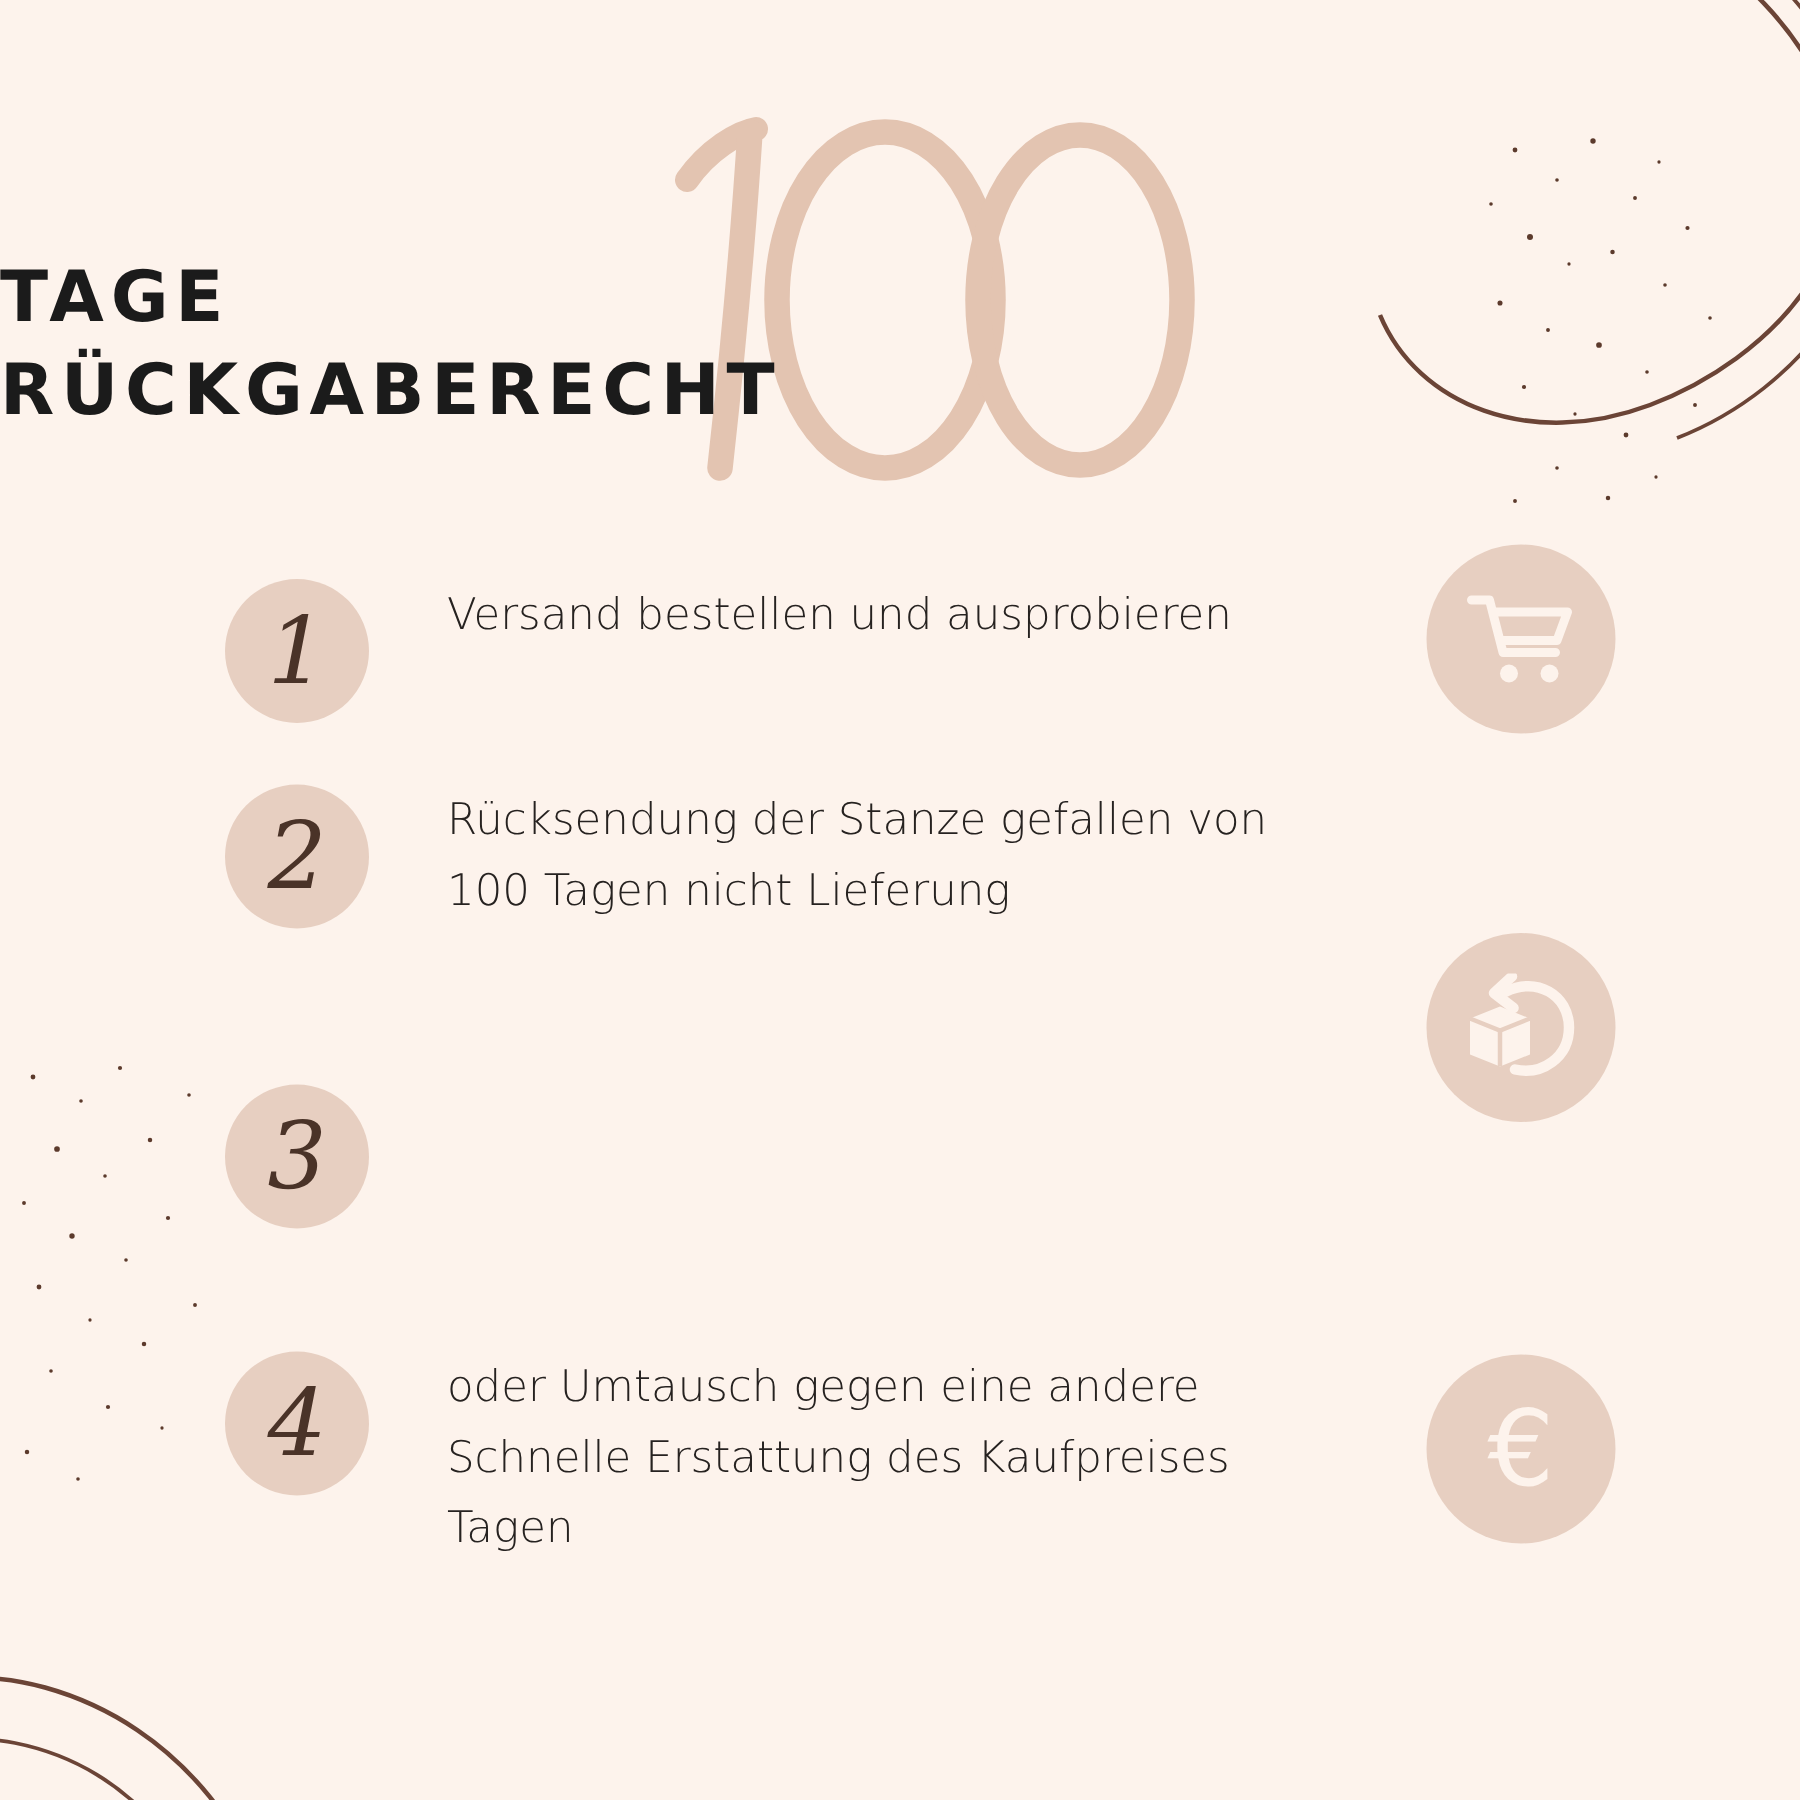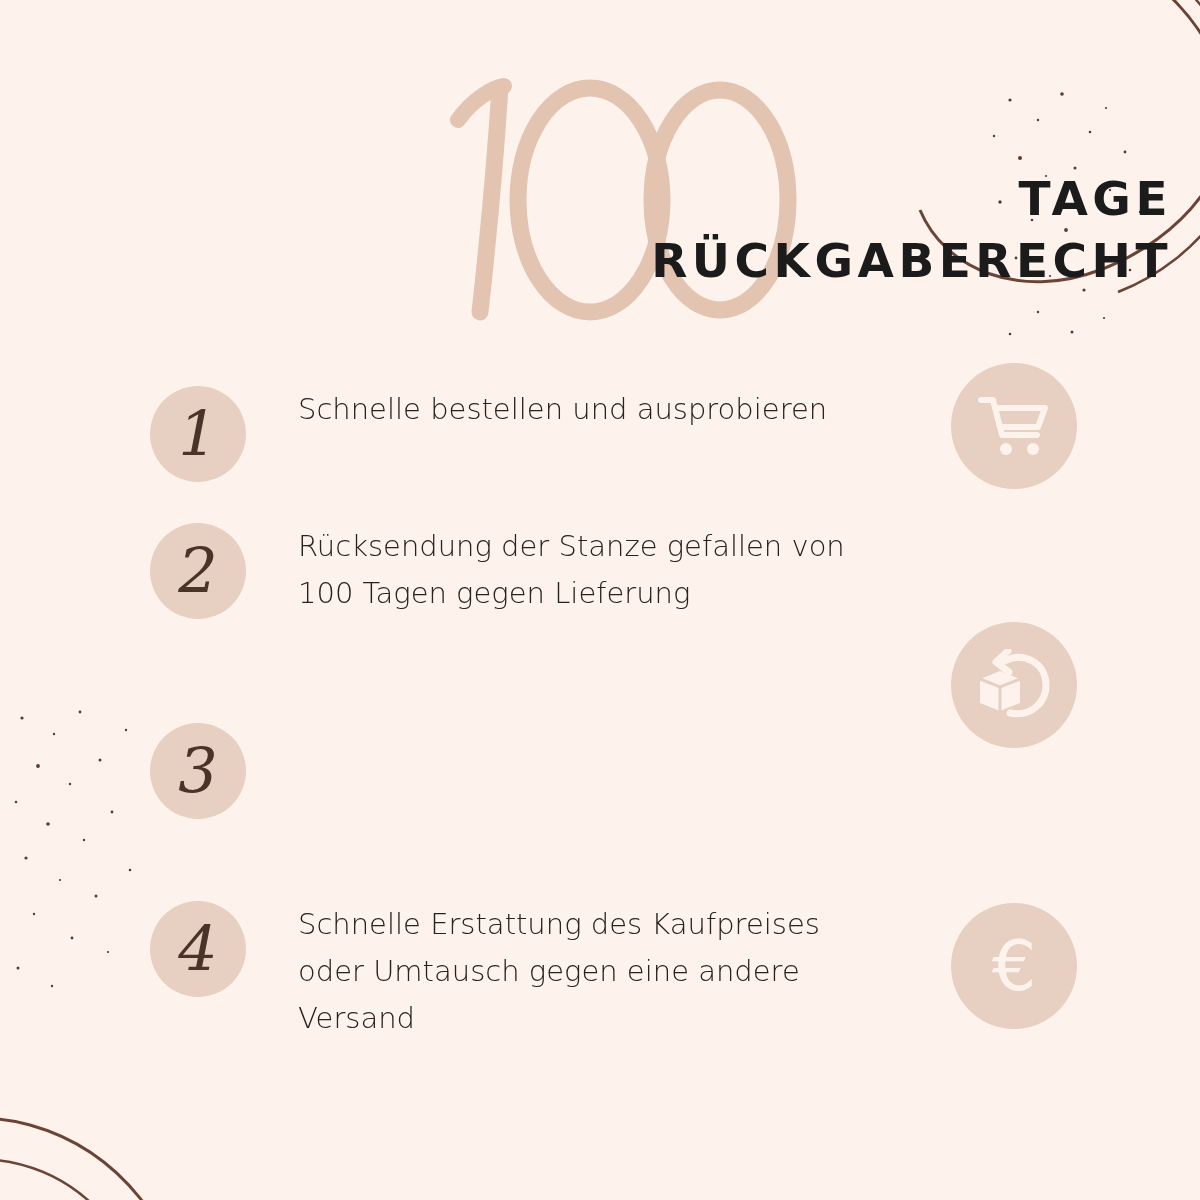--- a/index.html
+++ b/index.html
@@ -44,21 +44,21 @@
     top: 0px;
     left: 400px;
     width: 400px;
     height: 290px;
   }
   .headline {
     position: absolute;
     top: 108px;
     left: 0;
     width: 1172px;
-    text-align: right;
+    text-align: left;
     font-family: "DejaVu Sans", sans-serif;
     font-weight: bold;
     color: #1b1b1b;
     font-size: 47px;
     letter-spacing: 4.5px;
     line-height: 1.32;
   }
   .headline .line2 { display: block; }
 
   
@@ -232,51 +232,51 @@
   </div>
 
   <div class="steps">
 
     <div class="step step-1">
       <div class="step-badge">
         <div class="circle"></div>
         <div class="num">1</div>
       </div>
       <div class="step-text">
-        <div class="last">Schnelle bestellen und ausprobieren</div>
+        <div class="last">Versand bestellen und ausprobieren</div>
       </div>
     </div>
 
     <div class="step step-2">
       <div class="step-badge">
         <div class="circle"></div>
         <div class="num">2</div>
       </div>
       <div class="step-text">
         <div>Rücksendung der Stanze gefallen von</div>
-        <div class="last">100 Tagen gegen Lieferung</div>
+        <div class="last">100 Tagen nicht Lieferung</div>
       </div>
     </div>
 
     <div class="step step-3">
       <div class="step-badge">
         <div class="circle"></div>
         <div class="num">3</div>
       </div>
     </div>
 
     <div class="step step-4">
       <div class="step-badge">
         <div class="circle"></div>
         <div class="num">4</div>
       </div>
       <div class="step-text">
+        <div class="last">oder Umtausch gegen eine andere</div>
         <div class="last">Schnelle Erstattung des Kaufpreises</div>
-        <div class="last">oder Umtausch gegen eine andere</div>
-        <div class="last">Versand</div>
+        <div class="last">Tagen</div>
       </div>
     </div>
   </div>
 
   <div class="icon-circle icon-cart">
     <svg width="74" height="66" viewBox="0 0 74 66" fill="none">
       <path d="M4 7 H16 L25 42 H60" stroke="#fdf3ec" stroke-width="6" stroke-linecap="round" stroke-linejoin="round" fill="none"></path>
       <path d="M20 15 H68 L61 34 H25" stroke="#fdf3ec" stroke-width="6" stroke-linecap="round" stroke-linejoin="round" fill="none"></path>
       <circle cx="29" cy="56" r="6" fill="#fdf3ec"></circle>
       <circle cx="56" cy="56" r="6" fill="#fdf3ec"></circle>

